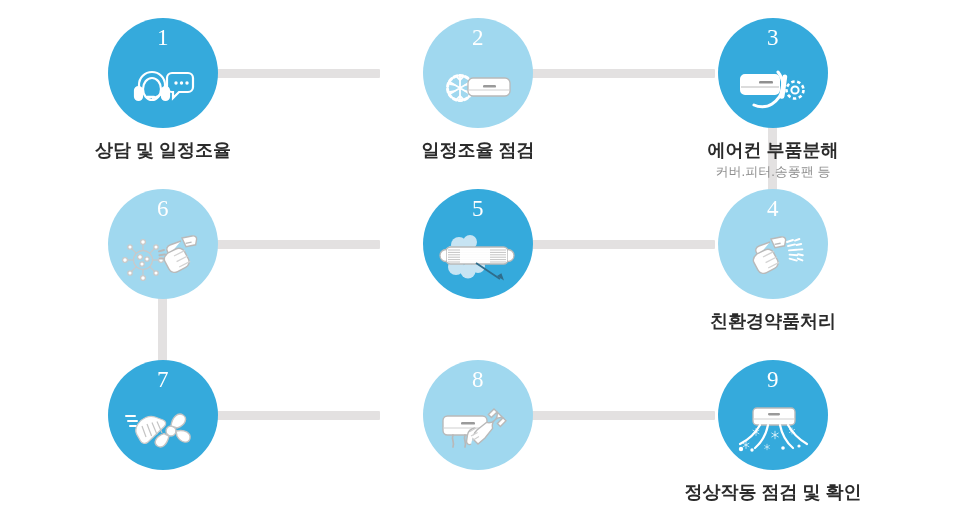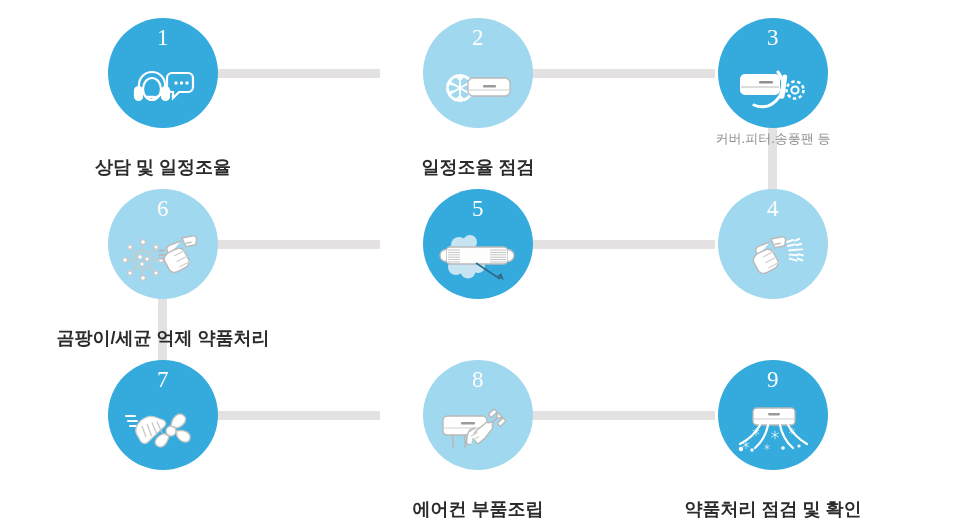--- a/index.html
+++ b/index.html
@@ -62,21 +62,21 @@
     left:0;right:0;
     top:34px;
     height:72px;
     display:flex;
     align-items:center;
     justify-content:center;
   }
   .icon-wrap svg{display:block;}
 
   .label{
-    margin-top:28px;
+    margin-top:11px;
     color:#2b2b2b;
     font-size:18px;
     font-weight:bold;
     line-height:22px;
     text-align:center;
     white-space:nowrap;
     background:transparent;
     position:relative;
     z-index:4;
   }
@@ -166,20 +166,21 @@
           <rect x="4" y="10" width="38" height="19" rx="4" fill="#ffffff" stroke="#ffffff" stroke-width="2"></rect>
           <path d="M4 22 h38" stroke="#b9b9b9" stroke-width="1.2"></path>
           <rect x="22" y="16" width="14" height="2.6" rx="1.2" fill="#8f8f8f" stroke="none"></rect>
           <path d="M41 7 c 8 10 6 24 -6 32 c -6 4 -14 3 -18 1" stroke="#ffffff" stroke-width="3" stroke-linecap="round" fill="none"></path>
           <path d="M46 12 l-3 19 c -0.4 2.6 3.4 3 3.8 0.4 L49.5 12 c 0.3 -2.3 -3.2 -2.4 -3.5 0z" fill="#ffffff" stroke="#ffffff" stroke-width="1.4"></path>
           <circle cx="58" cy="25" r="8.5" fill="none" stroke="#ffffff" stroke-width="2.6" stroke-dasharray="3.4 2.6"></circle>
           <circle cx="58" cy="25" r="3.6" fill="none" stroke="#ffffff" stroke-width="2"></circle>
         </svg>
       </span>
     </div>
+    <div class="label">에어컨 부품분해</div>
     <div class="sublabel">커버.피터.송풍팬 등</div>
   </div>
 
   <div class="step n4">
     <div class="circle light">
       <span class="step-number">4</span>
       <span class="icon-wrap">
         <svg width="64" height="52" viewBox="0 0 64 52" fill="none" stroke="#b9b9b9" stroke-width="1.4">
           <path d="M30 6 l10 -2 c3 -0.6 5 1 4.6 3.4 l-1 5.4 l-9.6 2 z" fill="#ffffff" stroke="#b9b9b9"></path>
           <path d="M29 9 L18 13 c-3 1 -4 4 -2.6 6.4 l2 3.4" fill="#ffffff" stroke="#b9b9b9"></path>
@@ -196,20 +197,21 @@
               <path d="M48.6 25.6 l7.2 2"></path>
             <path d="M54 7.6 l4.4 -1.6"></path>
               <path d="M55.6 12 l4.6 -1"></path>
               <path d="M56.6 16.6 l4.8 -0.2"></path>
             <path d="M57 21.2 l4.8 1"></path>
               <path d="M56.8 25.6 l4.6 1.8"></path>
           </g>
         </svg>
       </span>
     </div>
+    <div class="label">친환경약품처리</div>
   </div>
 
   <div class="step n5">
     <div class="circle dark">
       <span class="step-number">5</span>
       <span class="icon-wrap">
         <svg width="80" height="52" viewBox="0 0 80 52" fill="none">
           <g fill="#cfe8f5" stroke="none" opacity="0.95">
             <circle cx="21" cy="12" r="8"></circle>
               <circle cx="32" cy="9" r="7"></circle>
@@ -276,21 +278,20 @@
           <path d="M46 20 c-3 2.4 -4.6 5.6 -3 8.6 l4 7.6 c1.6 3 5.4 4 8.6 2.4 l8 -4.2 c3.2 -1.6 4.4 -5.4 2.8 -8.4 l-4 -7.6 c-1.6 -3 -5.4 -4 -8.6 -2.4 z" fill="#ffffff" stroke="#b9b9b9" stroke-width="1.4"></path>
           <g stroke="#d3d3d3" stroke-width="1.2">
             <path d="M52 23 l11 -5.6"></path>
               <path d="M54.6 28.6 l11 -5.6"></path>
               <path d="M57.2 34 l11 -5.6"></path>
           </g>
           <path d="M63.6 10.4 l6 -1.2" stroke="#b9b9b9" stroke-width="1.3"></path>
         </svg>
       </span>
     </div>
-    <div class="label">곰팡이/세균 억제 약품처리</div>
   </div>
 
   <div class="step n7">
     <div class="circle dark">
       <span class="step-number">7</span>
       <span class="icon-wrap">
         <svg width="78" height="52" viewBox="0 0 78 52" fill="none">
           <g stroke="#ffffff" stroke-width="2" stroke-linecap="round">
             <path d="M2 12 h9"></path>
               <path d="M4 17 h9"></path>
@@ -327,21 +328,20 @@
           <path d="M55 5 l-5.6 5.6 l3 3 l5.6 -5.6 a8.6 8.6 0 0 1 -10.6 10.4 L38 26 l-6 7 l7 7 l7 -6 l7.6 -9.6 a8.6 8.6 0 0 1 10.4 -10.6 l-5.6 5.6 l3 3 l5.6 -5.6 z" fill="#ffffff" stroke="#b9b9b9" stroke-width="1.4"></path>
           <path d="M36 24 c-4 0.6 -7 3.4 -7.6 7.4 l-0.8 5.6 c-0.4 2.6 2 4.4 4.4 3.2" fill="#ffffff" stroke="#b9b9b9" stroke-width="1.4"></path>
           <g stroke="#cfcfcf" stroke-width="1.1">
             <path d="M31 27.6 l6 -3.6"></path>
               <path d="M32 32 l6.6 -3.6"></path>
               <path d="M33.4 36.4 l6.6 -3.8"></path>
           </g>
         </svg>
       </span>
     </div>
-    <div class="label">에어컨 부품조립</div>
   </div>
 
   <div class="step n9">
     <div class="circle dark">
       <span class="step-number">9</span>
       <span class="icon-wrap">
         <svg width="76" height="52" viewBox="0 0 76 52" fill="none">
           <rect x="18" y="4" width="42" height="17" rx="4" fill="#ffffff" stroke="#b9b9b9" stroke-width="1.4"></rect>
           <path d="M18 15 h42" stroke="#cfcfcf" stroke-width="1.1"></path>
           <rect x="33" y="9" width="12" height="2.4" rx="1.1" fill="#9a9a9a" stroke="none"></rect>
@@ -370,16 +370,16 @@
           </g>
           <g fill="#ffffff" stroke="none">
             <circle cx="6" cy="45" r="2.2"></circle>
               <circle cx="17" cy="46" r="1.7"></circle>
             <circle cx="48" cy="44" r="1.8"></circle>
               <circle cx="64" cy="42" r="1.6"></circle>
           </g>
         </svg>
       </span>
     </div>
-    <div class="label">약품처리 점검 및 확인</div>
+    <div class="label">정상작동 점검 및 확인</div>
   </div>
 
 </div>
 
 </body></html>

